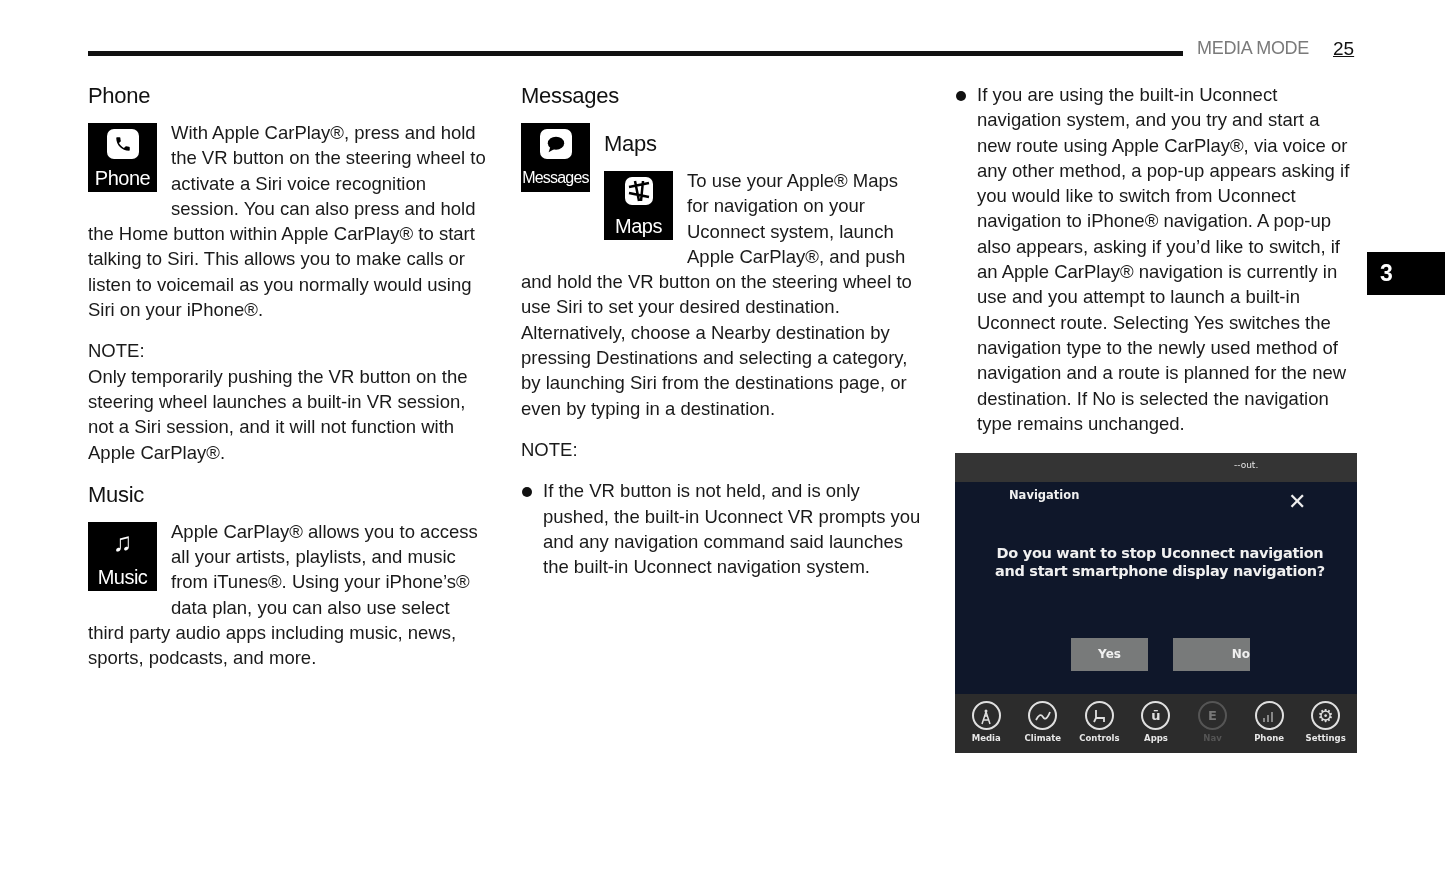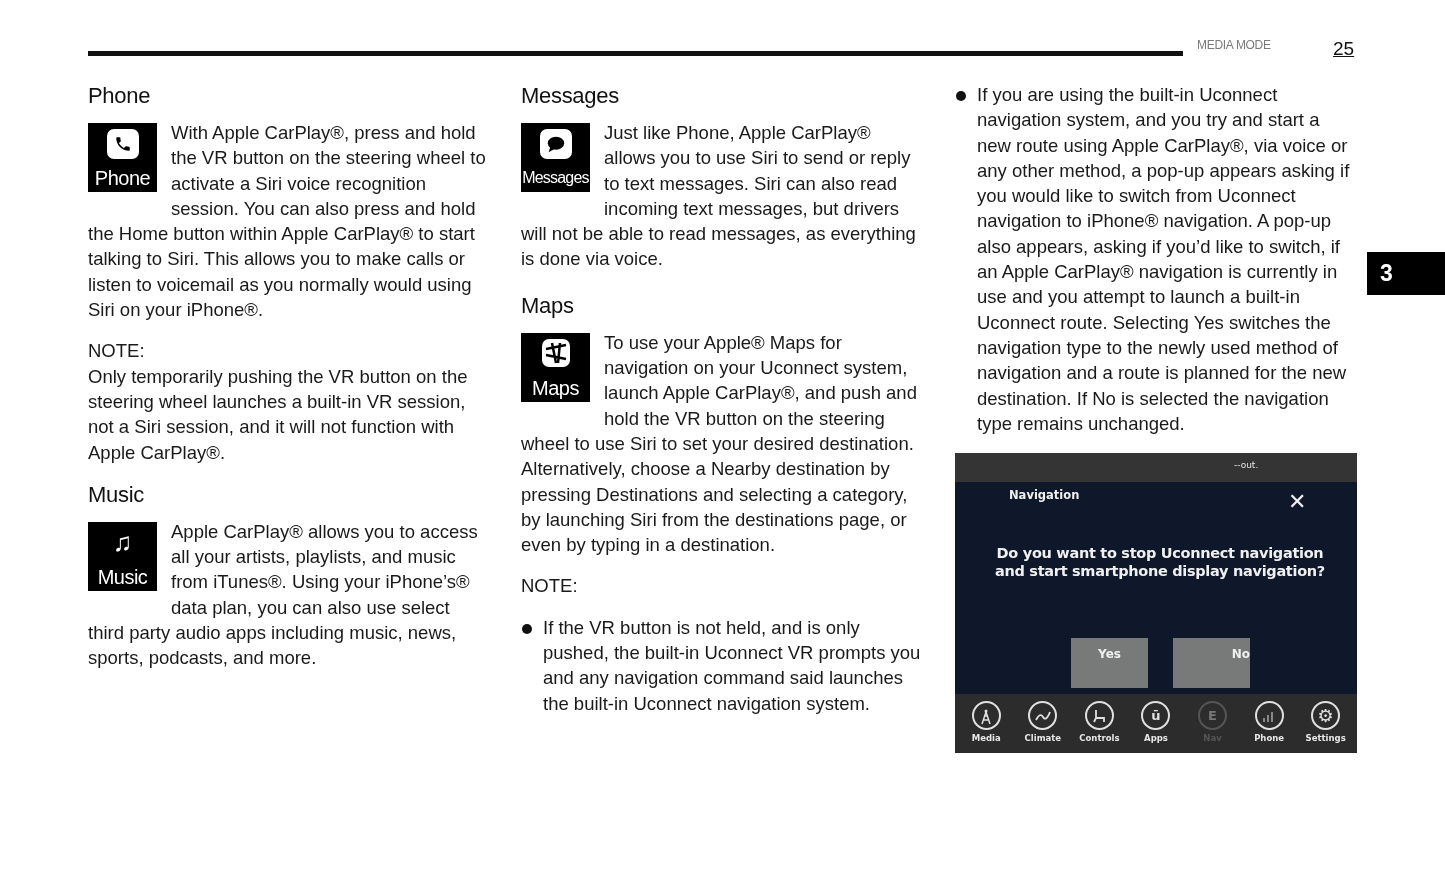--- a/index.html
+++ b/index.html
@@ -1,20 +1,20 @@
 <!DOCTYPE html>
 <html><head>
 <meta charset="utf-8">
 <style>
   * { box-sizing: border-box; margin: 0; padding: 0; }
   html, body { width: 1445px; height: 874px; background: #ffffff; overflow: hidden; }
   body { position: relative; font-family: "Liberation Sans", sans-serif; color: #1a1a1a; }
 
   .header-rule { position: absolute; left: 88px; top: 51px; width: 1095px; height: 5px; background: #111; }
-  .header-section { position: absolute; left: 1197px; top: 38px; font-size: 12px; color: #7a7a7a; letter-spacing: -0.3px; }
+  .header-section { position: absolute; left: 1197px; top: 38px; font-size: 18px; color: #7a7a7a; letter-spacing: -0.3px; }
   .header-page { position: absolute; left: 1333px; top: 38px; font-size: 19px; color: #111; text-decoration: underline; }
 
   .chapter-tab { position: absolute; left: 1367px; top: 252px; width: 78px; height: 43px; background: #000; color: #fff; font-weight: bold; font-size: 23px; padding: 8px 0 0 13px; }
 
   .col { position: absolute; top: 82px; font-size: 18.5px; line-height: 25.3px; color: #1a1a1a; }
   .col1 { left: 88px; width: 400px; }
   .col2 { left: 521px; width: 400px; }
   .col3 { left: 955px; width: 402px; }
 
   h2 { font-size: 22px; font-weight: normal; color: #111; margin-bottom: 10px; line-height: 28px; letter-spacing: -0.3px; }
@@ -29,21 +29,21 @@
   .bullet { position: relative; padding-left: 22px; }
   .bullet::before { content: ""; position: absolute; left: 1px; top: 9px; width: 10px; height: 10px; border-radius: 50%; background: #111; }
 
   
   .screen { position: absolute; left: 955px; top: 453px; width: 402px; height: 300px; background: #0f172a; overflow: hidden; font-family: "DejaVu Sans", sans-serif; }
   .screen-status { height: 29px; background: #343434; position: relative; }
   .screen-status .status-text { position: absolute; left: 279px; top: 7px; color: #e5e5e5; font-size: 9px; }
   .dialog-title { position: absolute; left: 54px; top: 35px; color: #f0f0f0; font-size: 11.5px; font-weight: bold; }
   .dialog-close { position: absolute; left: 333px; top: 38px; color: #f0f0f0; font-size: 22px; line-height: 22px; cursor: pointer; }
   .dialog-message { position: absolute; left: 40px; width: 330px; top: 92px; text-align: center; color: #f0f0f0; font-size: 14.5px; line-height: 17.5px; font-weight: bold; letter-spacing: -0.3px; }
-  .dialog-btn { position: absolute; top: 185px; width: 77px; height: 50px; background: #787a7a; color: #f0f0f0; font-size: 12px; font-weight: bold; text-align: center; line-height: 33px; cursor: pointer; }
+  .dialog-btn { position: absolute; top: 185px; width: 77px; height: 33px; background: #787a7a; color: #f0f0f0; font-size: 12px; font-weight: bold; text-align: center; line-height: 33px; cursor: pointer; }
   .btn-yes { left: 116px; }
   .btn-no { left: 218px; text-align: right; }
   .screen-nav { position: absolute; left: 0; bottom: 0; width: 402px; height: 59px; background: #2c2c2c; display: flex; justify-content: space-around; padding: 0 3px; }
   .nav-item { width: 56px; display: flex; flex-direction: column; align-items: center; padding-top: 7px; cursor: pointer; }
   .nav-circle { width: 29px; height: 29px; border: 2px solid #e0e0e0; border-radius: 50%; display: flex; align-items: center; justify-content: center; color: #e0e0e0; font-size: 13px; font-weight: bold; }
   .nav-label { color: #e8e8e8; font-size: 8.5px; font-weight: bold; margin-top: 3px; }
   .nav-item.disabled .nav-circle { border-color: #555; color: #777; }
   .nav-item.disabled .nav-label { color: #555; }
 </style>
 </head>
@@ -88,21 +88,20 @@
     <h2>Messages</h2>
     <div class="app-icon messages">
       <span class="glyph">
         <svg width="20" height="18" viewBox="0 0 24 22">
             <ellipse cx="12" cy="10" rx="10" ry="8" fill="#000"></ellipse>
             <path d="M5 15 L3 21 L10 17z" fill="#000"></path>
           </svg>
       </span>
       <span class="app-label">Messages</span>
     </div>
-    <p>Just like Phone, Apple CarPlay® allows you to use Siri to send or reply to text messages. Siri can also read incoming text messages, but drivers will not be able to read messages, as everything is done via voice.</p>
   </div>
 
   <div class="section" style="margin-top:20px;">
     <h2>Maps</h2>
     <div class="app-icon">
       <span class="glyph" style="width:28px;height:28px;">
         <svg width="24" height="24" viewBox="0 0 24 24">
             <path d="M2 8 L22 4 M2 14 L22 18 M8 2 L12 22 M16 2 L14 22" stroke="#000" stroke-width="2.5" fill="none"></path>
           </svg>
       </span>

